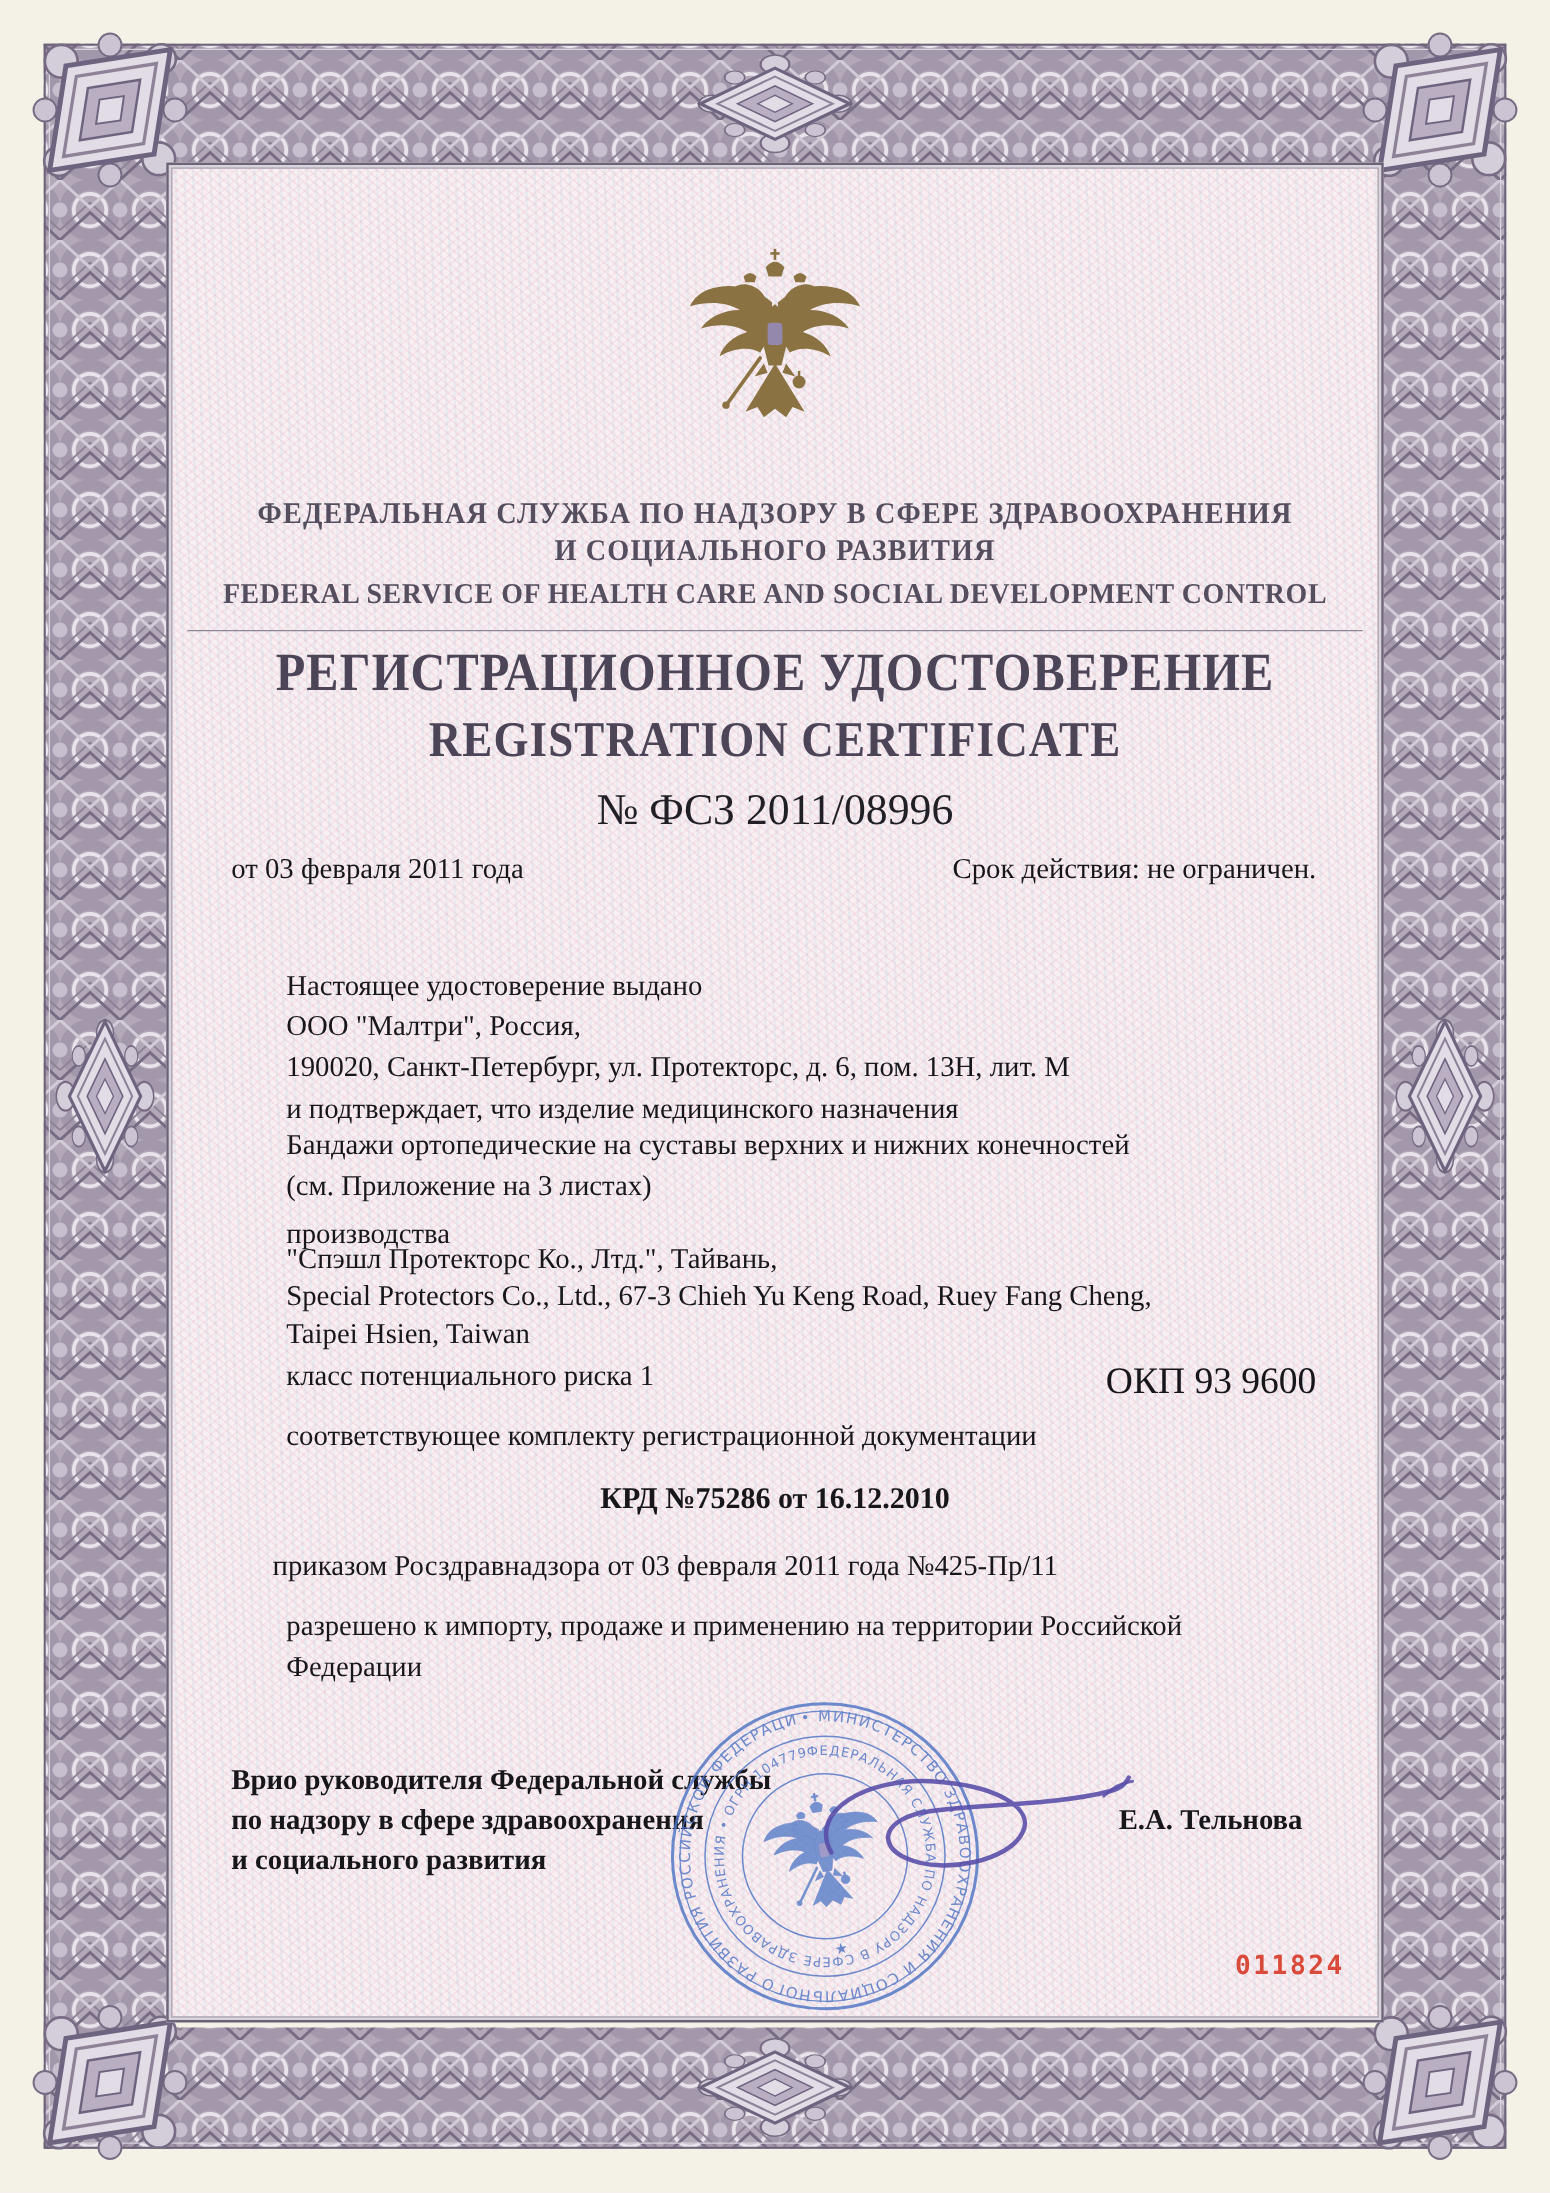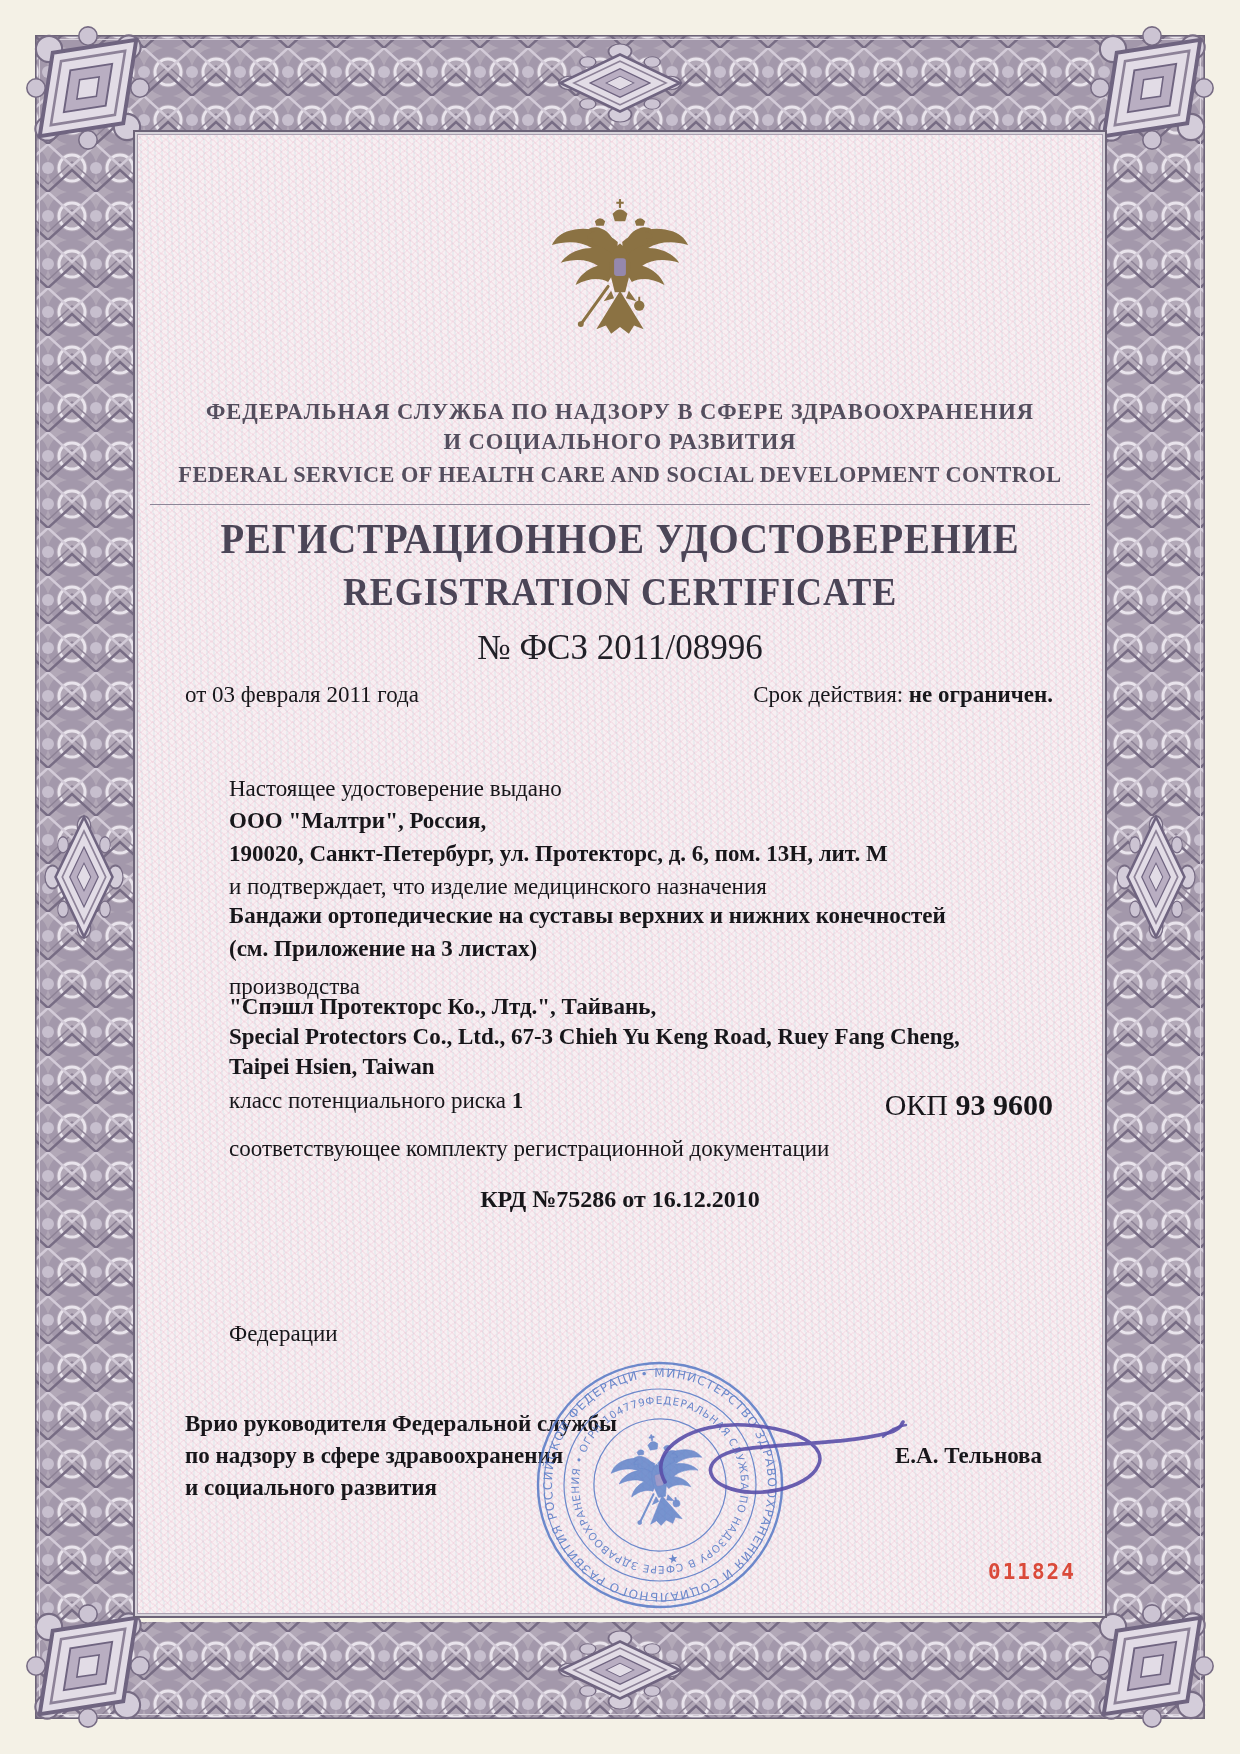--- a/index.html
+++ b/index.html
@@ -39,21 +39,21 @@
   }
   .title-ru{
     font-size:43px;font-weight:bold;color:#4b4557;letter-spacing:1px;
     transform:scaleX(.9);transform-origin:50% 50%;
   }
   .title-en{
     font-size:40px;font-weight:bold;color:#4b4557;letter-spacing:1px;
     transform:scaleX(.9);transform-origin:50% 50%;
   }
   .cert-no{font-size:35px;font-weight:normal;color:#201f26;}
-  .b{font-weight:bold;}
+  .b{font-weight:normal;}
   .body-line{font-size:23px;left:185px;margin-left:44px;}
   .right-al{text-align:right;right:187px;left:auto;}
   .date-row-left{left:185px;font-size:23px;font-weight:normal;}
   .validity{right:187px;left:auto;font-size:23px;}
   .krd{font-size:24px;font-weight:bold;}
   .sig-line{font-size:23px;font-weight:bold;left:185px;}
   .sig-name{font-size:23px;font-weight:bold;right:198px;left:auto;}
   .serial{
     left:988px;top:1560px;
     font-family:"DejaVu Sans Mono", monospace;
@@ -181,21 +181,26 @@
     <span class="b">1</span>
   </div>
   <div class="txt right-al" style="top:1088px;font-size:30px">
     <span>ОКП</span>
     <span class="b">93 9600</span>
   </div>
 
   <div class="txt body-line" style="top:1136px">соответствующее комплекту регистрационной документации</div>
   <div class="txt center krd" style="top:1186px">КРД №75286 от 16.12.2010</div>
 
-
+  <div class="txt" style="top:1240px;left:218px;font-size:23px">
+    <span>приказом Росздравнадзора</span>
+    <span class="b">от 03 февраля 2011 года №425-Пр/11</span>
+  </div>
+
+  <div class="txt body-line" style="top:1288px">разрешено к импорту, продаже и применению на территории Российской</div>
   <div class="txt body-line" style="top:1321px">Федерации</div>
 
   <div class="txt sig-line" style="top:1411px">Врио руководителя Федеральной службы</div>
   <div class="txt sig-line" style="top:1443px">по надзору в сфере здравоохранения</div>
   <div class="txt sig-line" style="top:1475px">и социального развития</div>
   <div class="txt sig-name" style="top:1443px">Е.А. Тельнова</div>
 
   <svg class="stamp-svg" width="266" height="266" viewBox="0 0 266 266">
     <g transform="rotate(-10 133 133)" fill="none" stroke="#4f74c4">
       <circle cx="133" cy="133" r="122" stroke-width="2.4"></circle>

